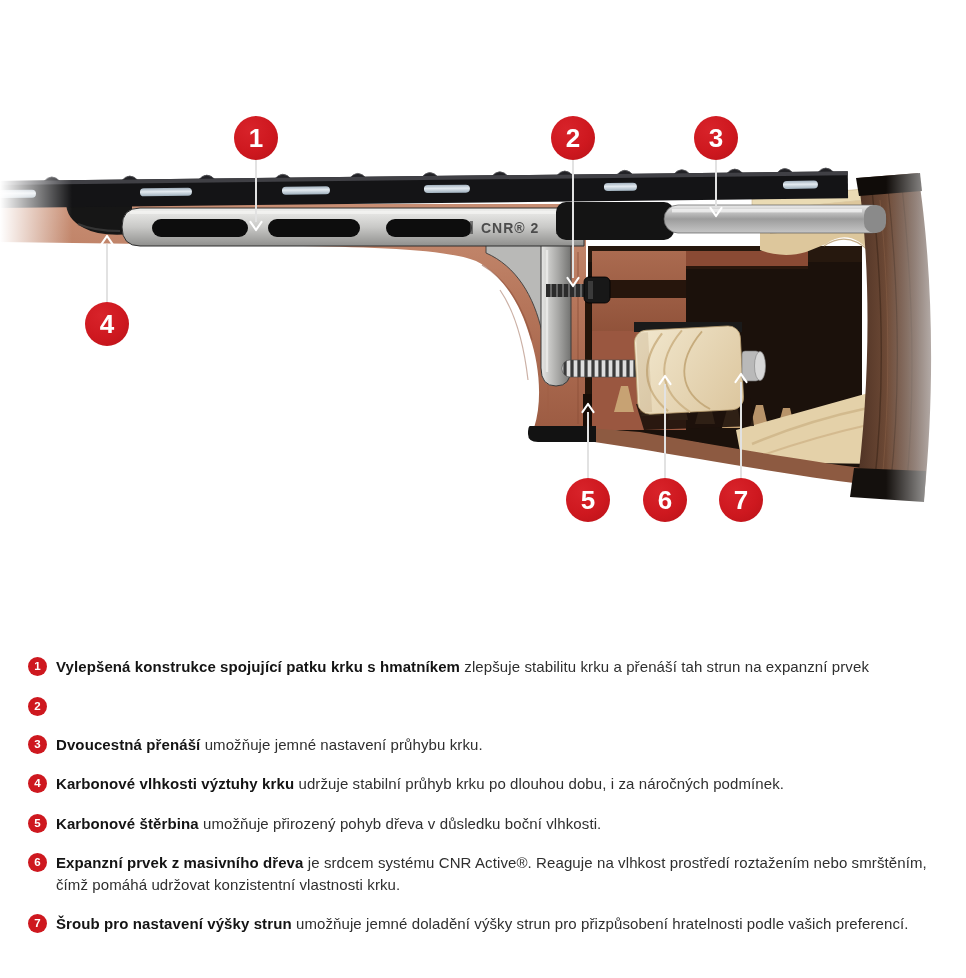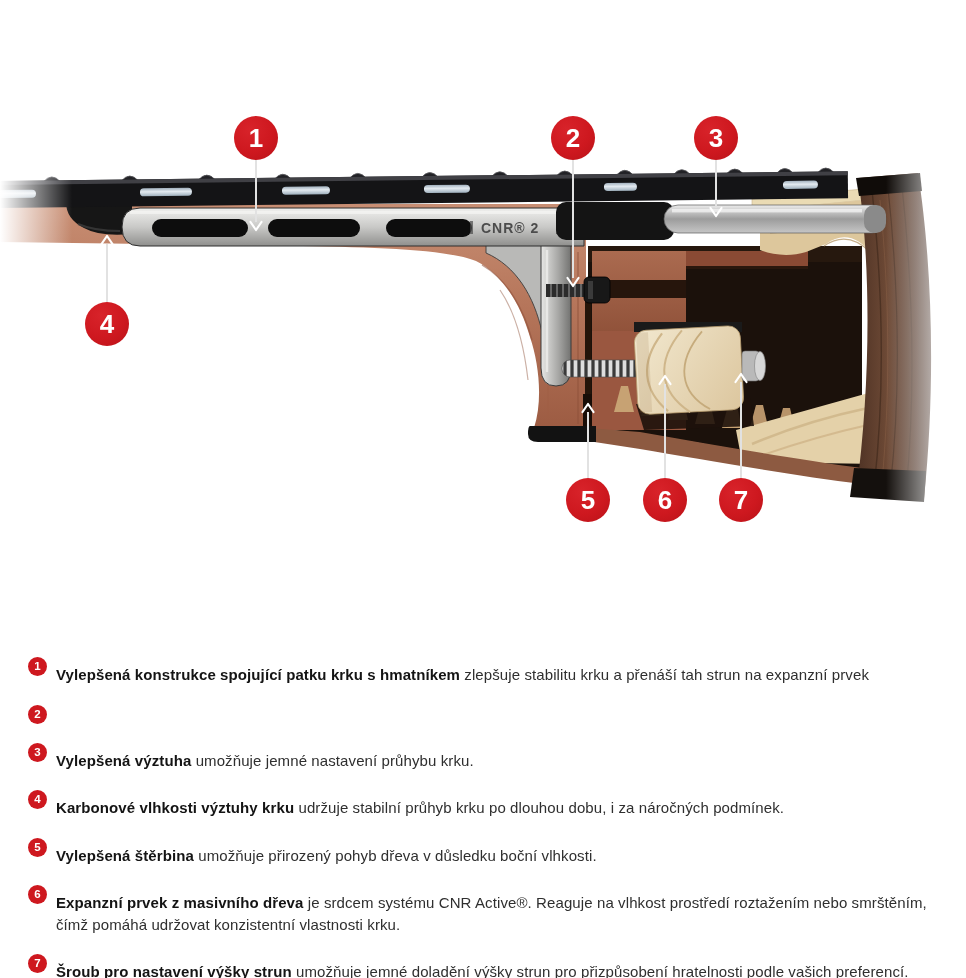--- a/index.html
+++ b/index.html
@@ -14,21 +14,21 @@
     letter-spacing:0;
   }
   .legend{position:absolute;left:28px;top:656px;width:922px;}
   .legend-row{display:flex;align-items:flex-start;margin-bottom:18px;}
   .bullet{
     flex:0 0 19px;width:19px;height:19px;border-radius:50%;background:#ce181f;
     color:#fff;font-size:11.5px;font-weight:700;line-height:19px;text-align:center;
     margin-top:1px;
   }
   .legend-text{
-    margin:8px 0 0 9px;font-size:15px;line-height:21.5px;color:#2f2f2f;
+    margin:0 0 0 9px;font-size:15px;line-height:21.5px;color:#2f2f2f;
     letter-spacing:.1px;
   }
   .legend-text b{color:#141414;font-weight:700;}
 </style>
 </head>
 <body>
 
 <div class="stage">
 
   <svg width="966" height="640" viewBox="0 0 966 640">
@@ -280,31 +280,31 @@
       <span class="bullet">1</span>
       <p class="legend-text"><b>Vylepšená konstrukce spojující patku krku s hmatníkem</b><span> zlepšuje stabilitu krku a přenáší tah strun na expanzní prvek</span><br></p>
     </div>
 
     <div class="legend-row">
       <span class="bullet">2</span>
     </div>
 
     <div class="legend-row">
       <span class="bullet">3</span>
-      <p class="legend-text"><b>Vylepšená výztuha</b><span> umožňuje jemné nastavení průhybu krku.</span></p>
+      <p class="legend-text"><b>Dvoucestná přenáší</b><span> umožňuje jemné nastavení průhybu krku.</span></p>
     </div>
 
     <div class="legend-row">
       <span class="bullet">4</span>
       <p class="legend-text"><b>Karbonové vlhkosti výztuhy krku</b><span> udržuje stabilní průhyb krku po dlouhou dobu, i za náročných podmínek.</span></p>
     </div>
 
     <div class="legend-row">
       <span class="bullet">5</span>
-      <p class="legend-text"><b>Vylepšená štěrbina</b><span> umožňuje přirozený pohyb dřeva v důsledku boční vlhkosti.</span></p>
+      <p class="legend-text"><b>Karbonové štěrbina</b><span> umožňuje přirozený pohyb dřeva v důsledku boční vlhkosti.</span></p>
     </div>
 
     <div class="legend-row">
       <span class="bullet">6</span>
       <p class="legend-text"><b>Expanzní prvek z masivního dřeva</b><span> je srdcem systému CNR Active®. Reaguje na vlhkost prostředí roztažením nebo smrštěním,</span><br><span>čímž pomáhá udržovat konzistentní vlastnosti krku.</span></p>
     </div>
 
     <div class="legend-row">
       <span class="bullet">7</span>
       <p class="legend-text"><b>Šroub pro nastavení výšky strun</b><span> umožňuje jemné doladění výšky strun pro přizpůsobení hratelnosti podle vašich preferencí.</span></p>

